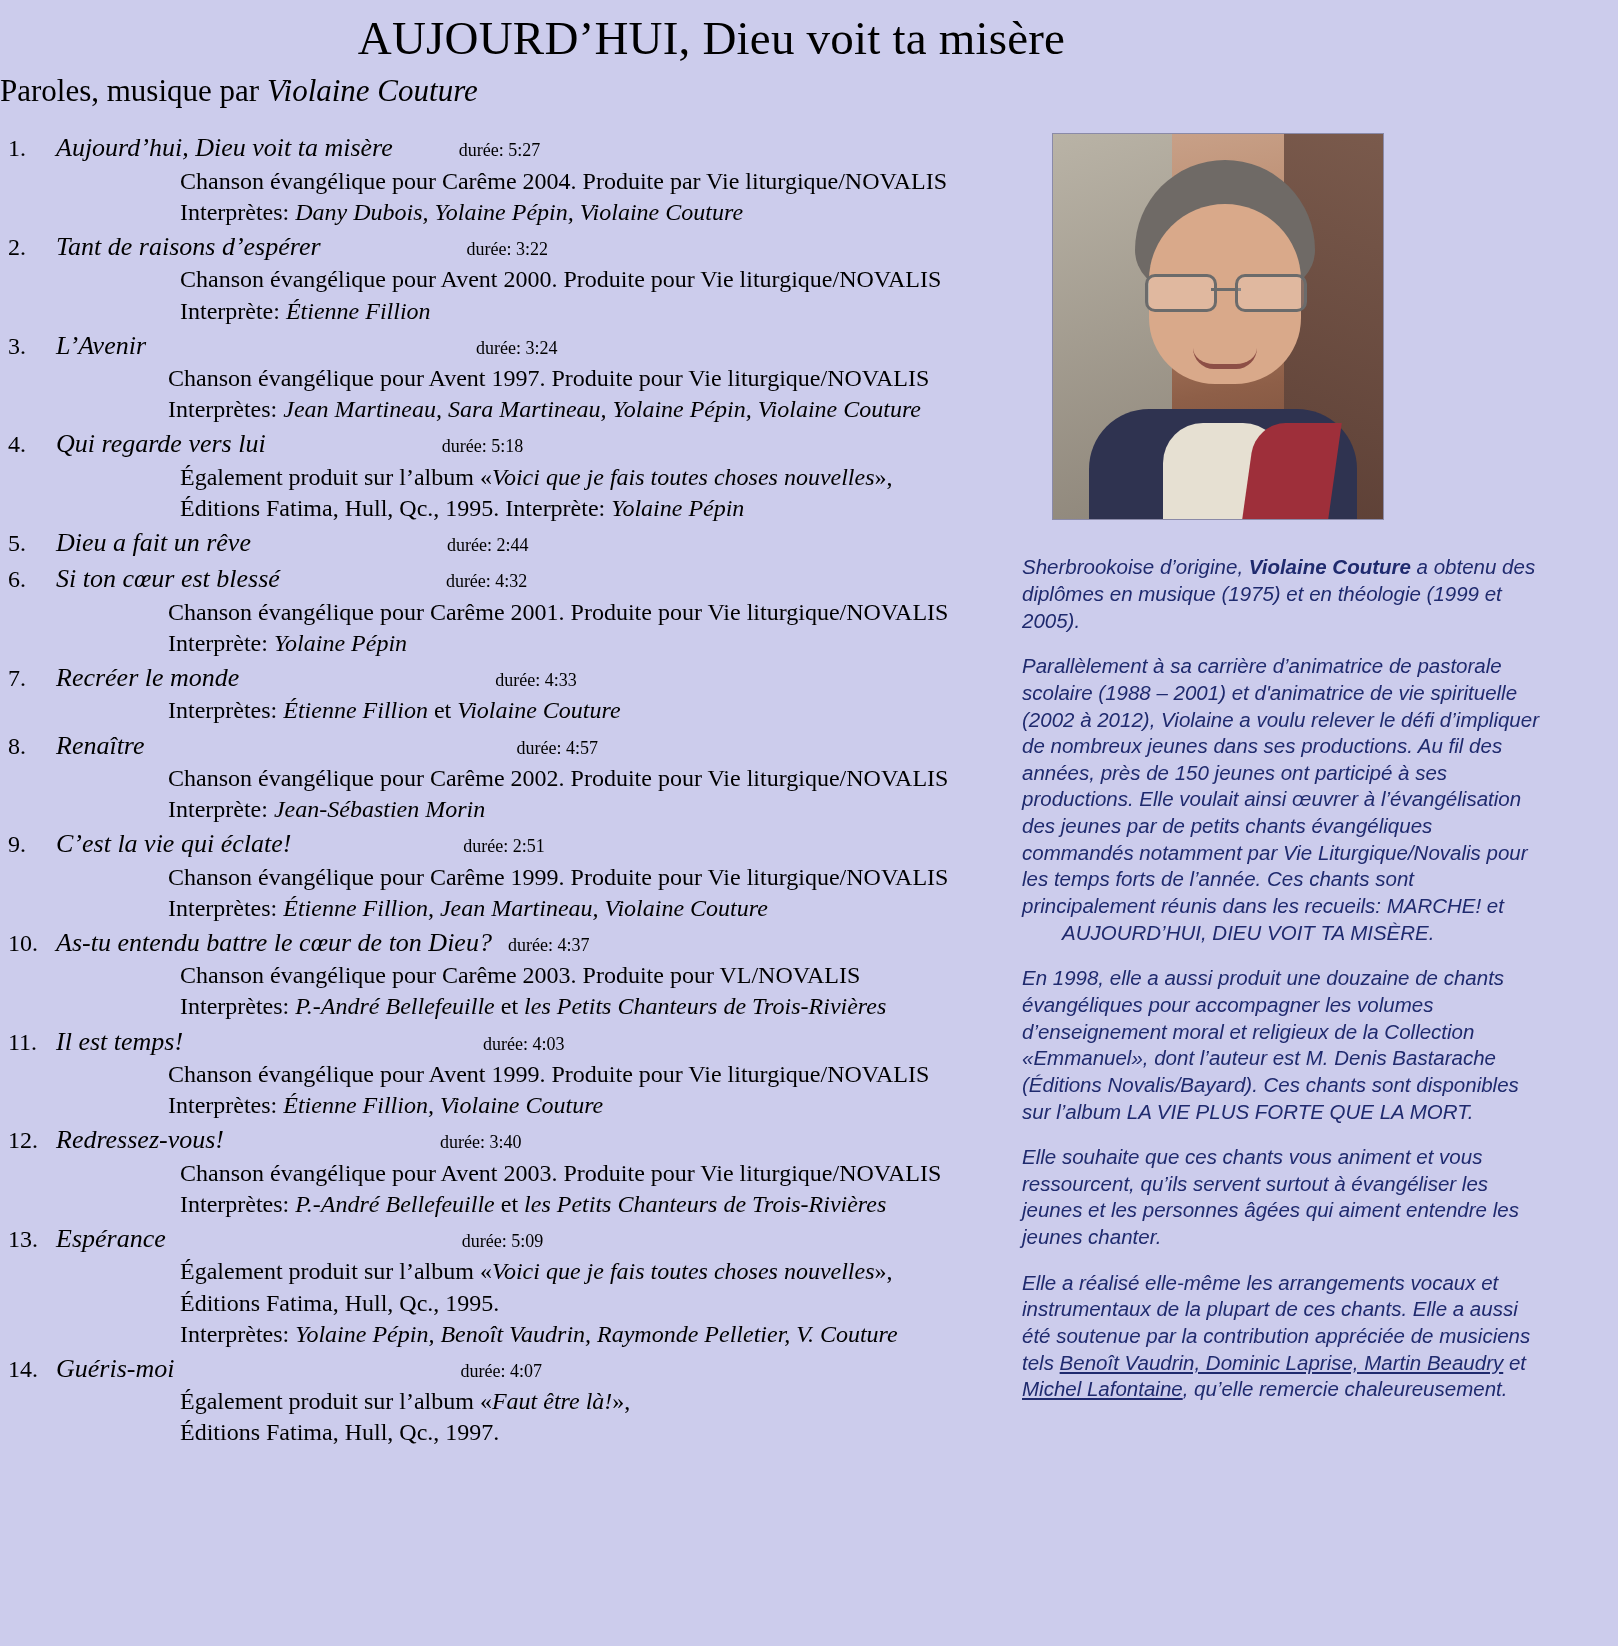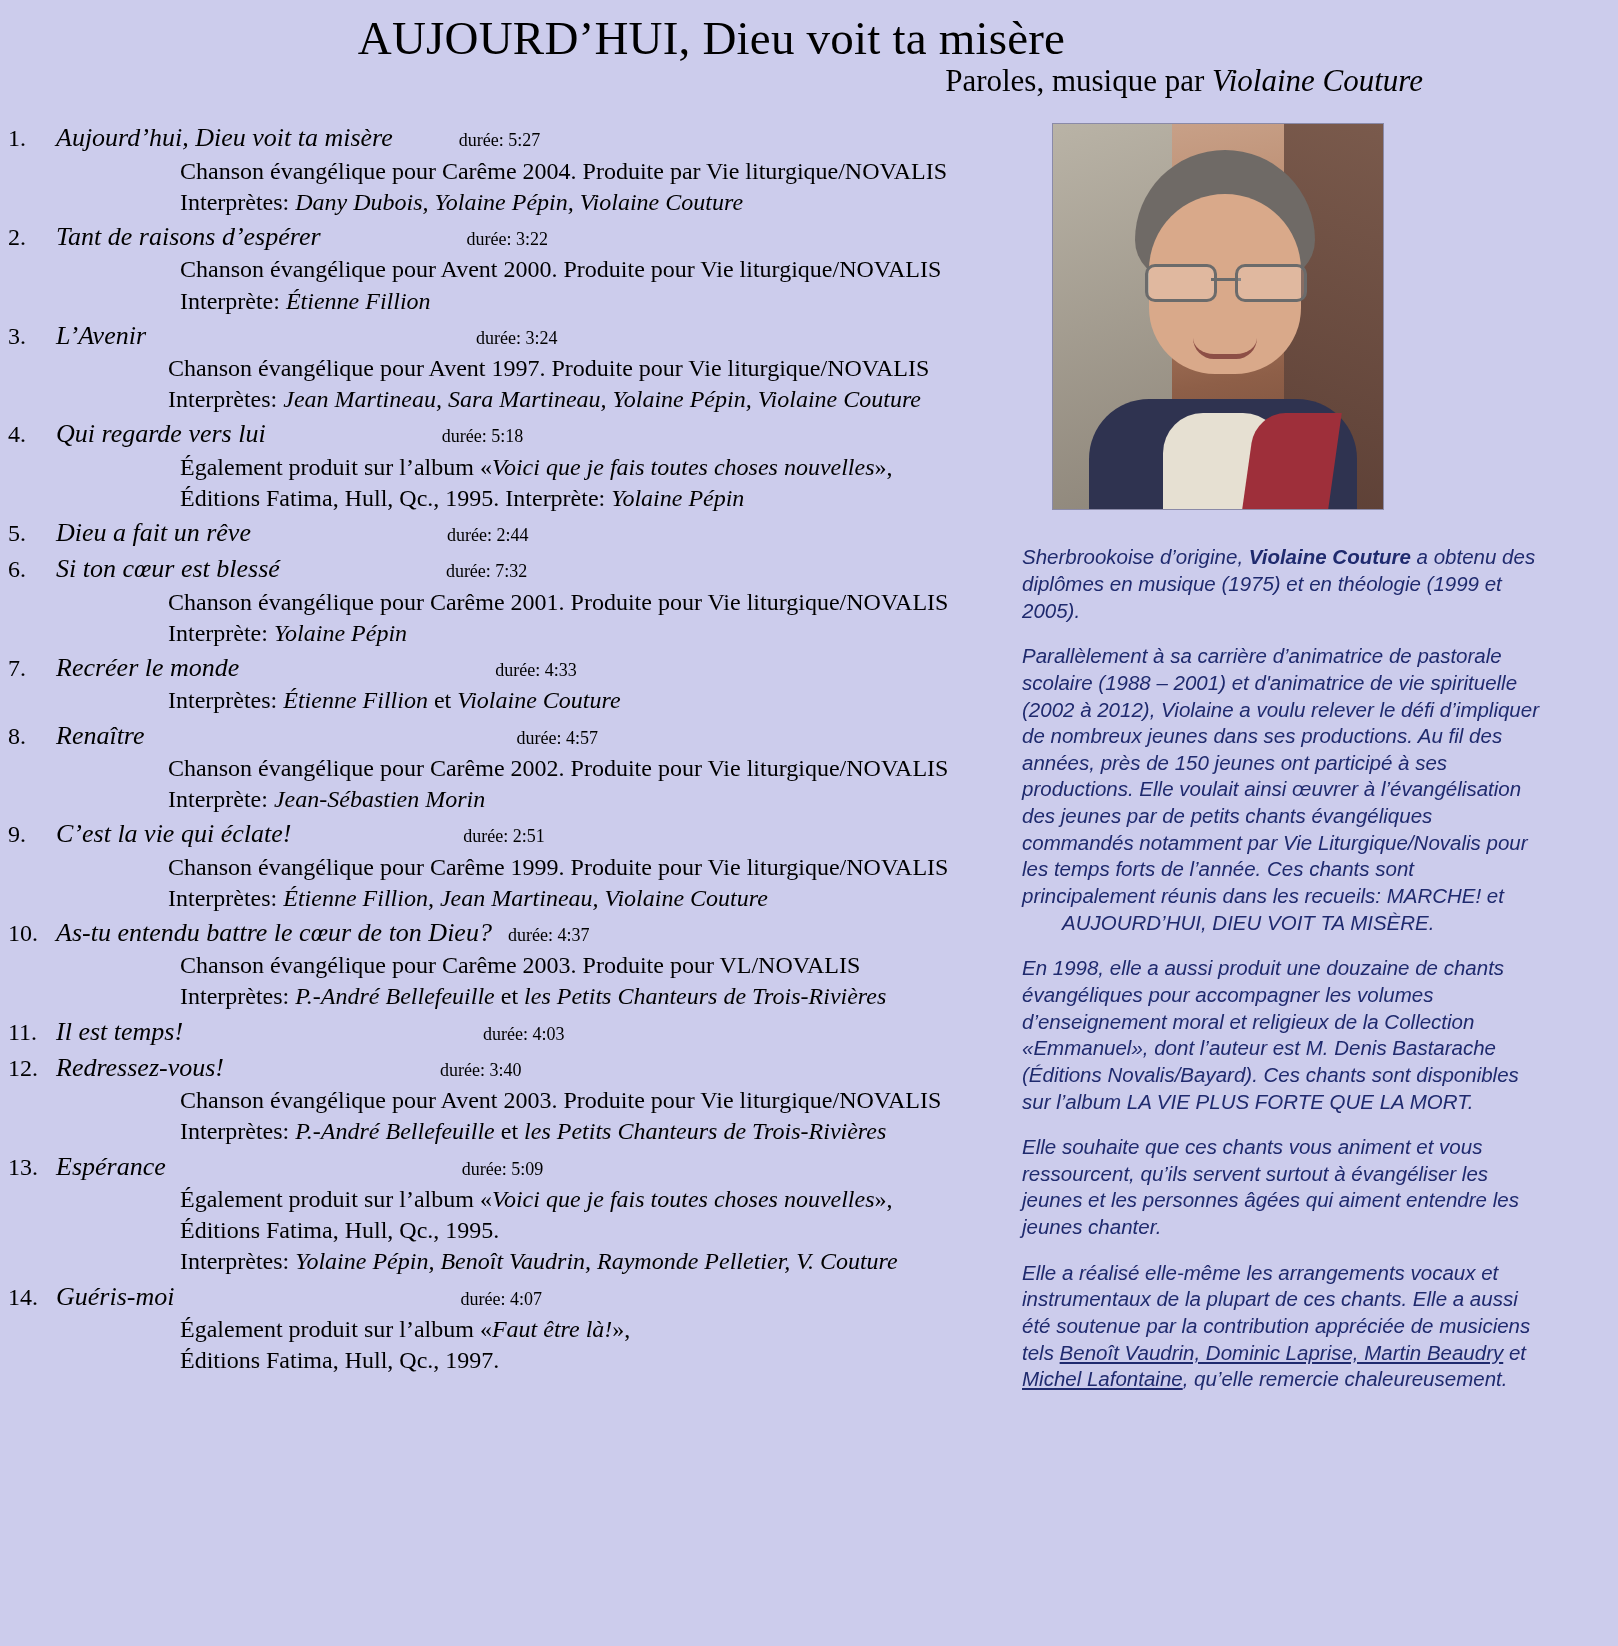--- a/index.html
+++ b/index.html
@@ -21,23 +21,24 @@
   
   .title {
     text-align: center;
     font-size: 47px;
     font-family: "Liberation Serif", serif;
     letter-spacing: 0.2px;
     padding-top: 14px;
     line-height: 1.05;
   }
   .subtitle {
-    text-align: right;
+    text-align: left;
     font-size: 31px;
     font-family: "Liberation Serif", serif;
+    margin-top: 10px;
   }
   .subtitle .name {
     font-style: italic;
   }
   
   .content {
     display: flex;
     align-items: flex-start;
     margin-top: 22px;
   }
@@ -242,21 +243,21 @@
           <span style="width:196px;display:inline-block"></span>
           <span class="track-dur">durée:  2:44</span>
         </div>
       </div>
 
       <div class="track">
         <div class="track-head">
           <span class="track-num">6.</span>
           <span class="track-title">Si ton cœur est blessé</span>
           <span style="width:166px;display:inline-block"></span>
-          <span class="track-dur">durée:  7:32</span>
+          <span class="track-dur">durée:  4:32</span>
         </div>
         <div class="track-lines ind-a">
           <div class="ln">Chanson évangélique pour Carême 2001. Produite pour Vie liturgique/NOVALIS</div>
           <div class="ln"><span>Interprète: </span><span class="it">Yolaine Pépin</span></div>
         </div>
       </div>
 
       <div class="track">
         <div class="track-head">
           <span class="track-num">7.</span>
@@ -307,20 +308,24 @@
           <div class="ln"><span>Interprètes: </span><span class="it">P.-André Bellefeuille</span><span> et </span><span class="it">les Petits Chanteurs de Trois-Rivières</span></div>
         </div>
       </div>
 
       <div class="track">
         <div class="track-head">
           <span class="track-num">11.</span>
           <span class="track-title">Il est temps!</span>
           <span style="width:300px;display:inline-block"></span>
           <span class="track-dur">durée:  4:03</span>
+        </div>
+        <div class="track-lines ind-a">
+          <div class="ln">Chanson évangélique pour Avent 1999. Produite pour Vie liturgique/NOVALIS</div>
+          <div class="ln"><span>Interprètes: </span><span class="it">Étienne Fillion, Violaine Couture</span></div>
         </div>
       </div>
 
       <div class="track">
         <div class="track-head">
           <span class="track-num">12.</span>
           <span class="track-title">Redressez-vous!</span>
           <span style="width:216px;display:inline-block"></span>
           <span class="track-dur">durée:  3:40</span>
         </div>

